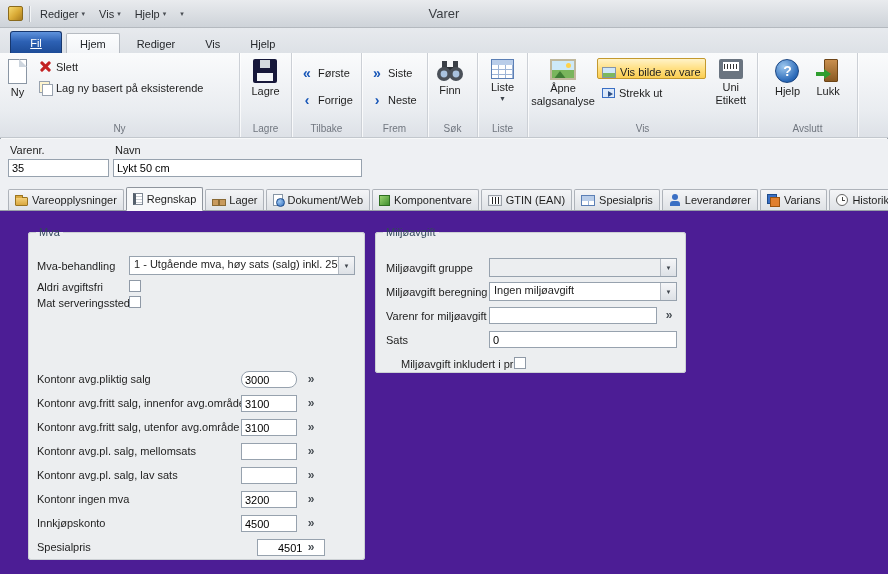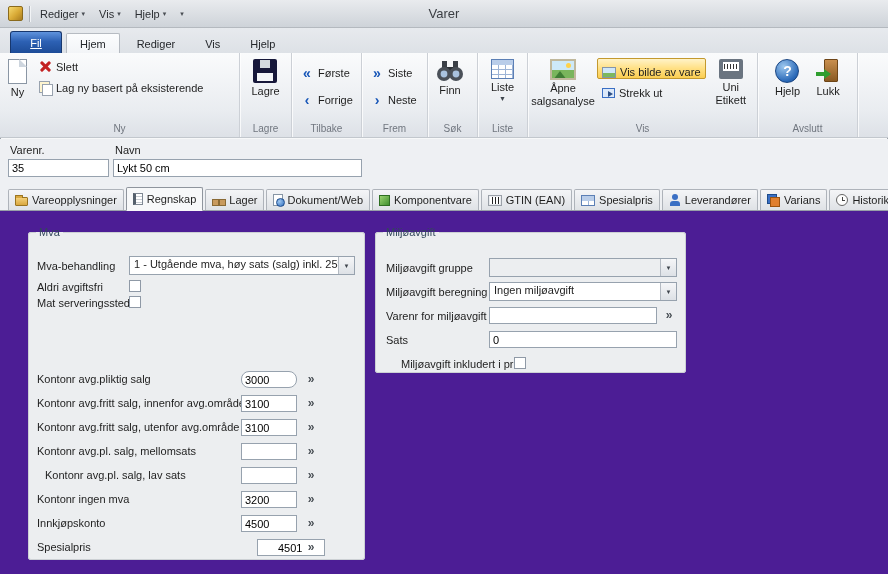--- a/index.html
+++ b/index.html
@@ -390,21 +390,21 @@
       <span class="chev" style="left:274px;top:157px">»</span>
 
       <span class="flabel" style="left:8px;top:183px">Kontonr avg.fritt salg, utenfor avg.område</span>
       <input class="tinput" style="left: 212px; top: 181px; width: 56px; height: 17px;" value="3100">
       <span class="chev" style="left:274px;top:181px">»</span>
 
       <span class="flabel" style="left:8px;top:207px">Kontonr avg.pl. salg, mellomsats</span>
       <input class="tinput" style="left: 212px; top: 205px; width: 56px; height: 17px;" value="">
       <span class="chev" style="left:274px;top:205px">»</span>
 
-      <span class="flabel" style="left:16px;top:231px">Kontonr avg.pl. salg, lav sats</span>
+      <span class="flabel" style="left:8px;top:231px">Kontonr avg.pl. salg, lav sats</span>
       <input class="tinput" style="left: 212px; top: 229px; width: 56px; height: 17px;" value="">
       <span class="chev" style="left:274px;top:229px">»</span>
 
       <span class="flabel" style="left:8px;top:255px">Kontonr ingen mva</span>
       <input class="tinput" style="left: 212px; top: 253px; width: 56px; height: 17px;" value="3200">
       <span class="chev" style="left:274px;top:253px">»</span>
 
       <span class="flabel" style="left:8px;top:279px">Innkjøpskonto</span>
       <input class="tinput" style="left: 212px; top: 277px; width: 56px; height: 17px;" value="4500">
       <span class="chev" style="left:274px;top:277px">»</span>

